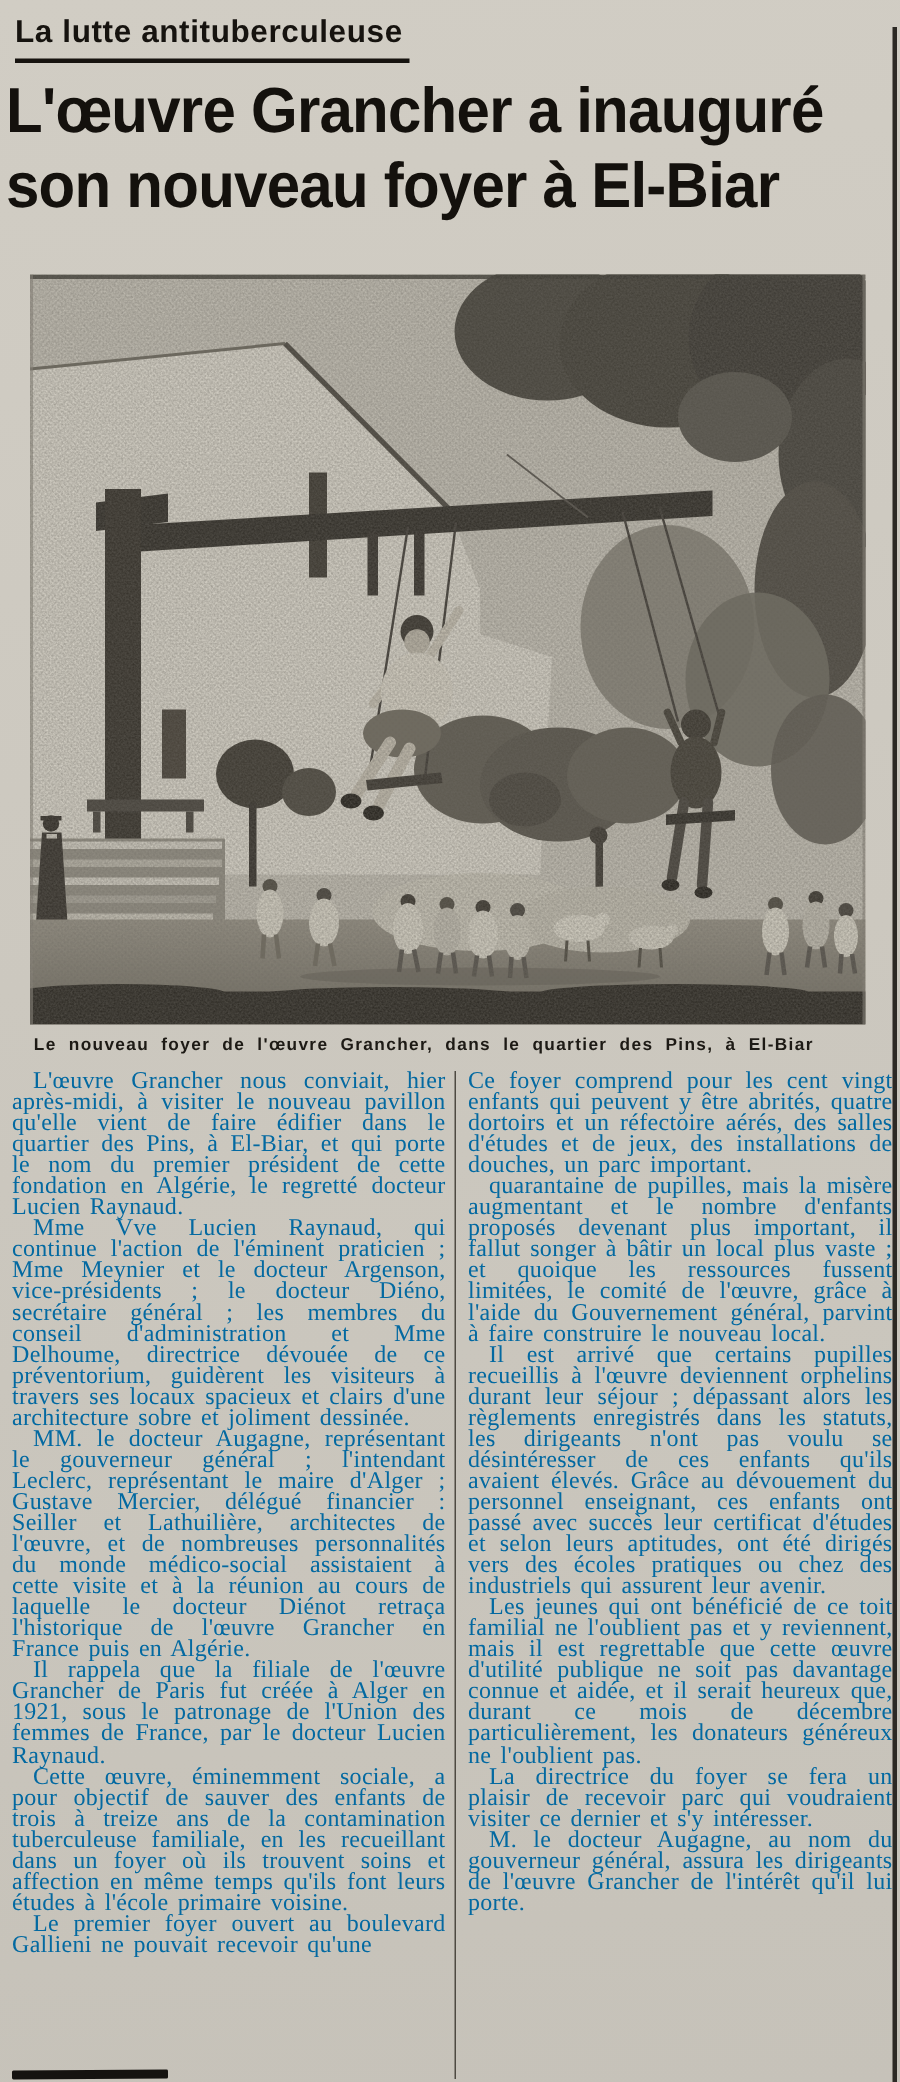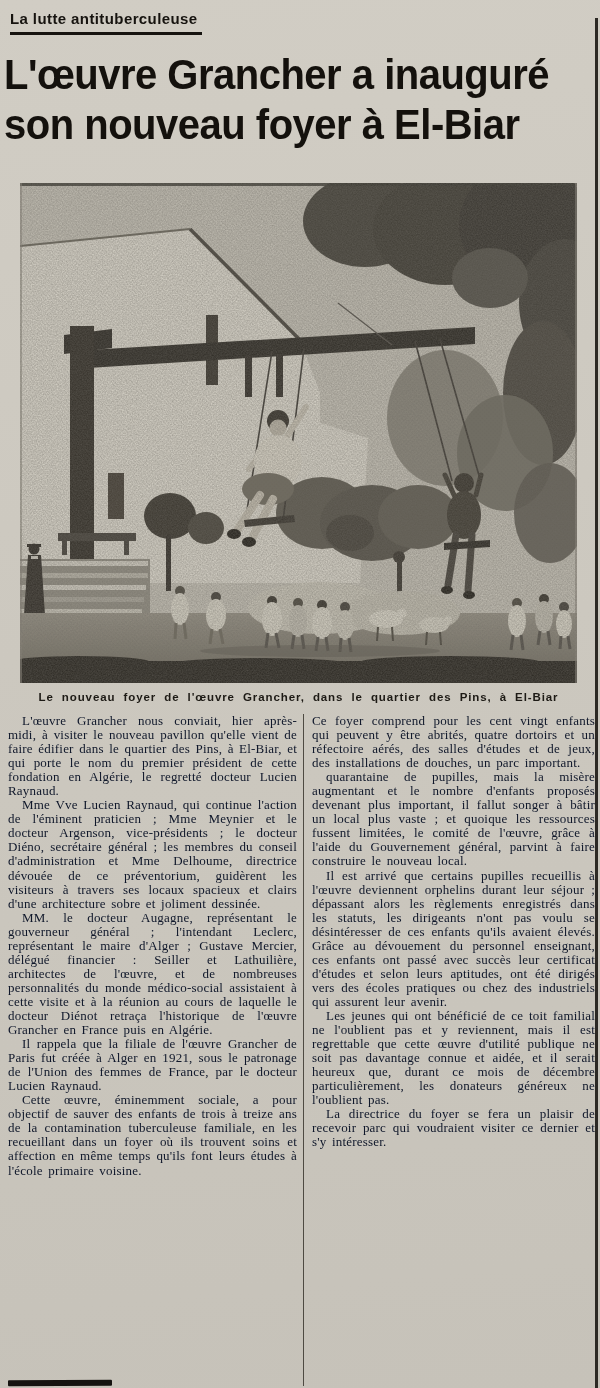--- a/index.html
+++ b/index.html
@@ -4,41 +4,41 @@
 <style>
   html,body{margin:0;padding:0;}
   body{
     width:600px;height:1388px;position:relative;overflow:hidden;
     background:linear-gradient(175deg,#d1cdc4 0%,#cbc7be 55%,#c6c2b9 100%);
     font-family:"Liberation Serif",serif;color:#25211b;
   }
   .kicker{
     position:absolute;left:10px;top:10px;
     font-family:"Liberation Sans",sans-serif;font-weight:bold;
-    font-size:15px;letter-spacing:.4px;color:#16130f;
+    font-size:21px;letter-spacing:.4px;color:#16130f;
     padding:0 4px 5px 0;border-bottom:3.5px solid #16130f;
   }
   .headline{
     position:absolute;left:4px;top:50px;width:594px;
     font-family:"Liberation Sans",sans-serif;font-weight:bold;
     font-size:40px;line-height:1.18;letter-spacing:-.5px;color:#14110d;
     transform:scaleY(1.06);transform-origin:top left;
   }
   .headline .hl-line{white-space:nowrap;}
   .photo-wrap{position:absolute;left:20px;top:183px;width:557px;height:500px;}
   .photo-wrap svg{display:block;width:557px;height:500px;}
   .caption{
-    position:absolute;left:20px;top:691px;width:557px;text-align:center;
+    position:absolute;left:4px;top:691px;width:557px;text-align:center;
     font-family:"Liberation Sans",sans-serif;font-weight:bold;
     font-size:11.5px;letter-spacing:.9px;word-spacing:4px;color:#1d1a15;
   }
   .columns{position:absolute;left:8px;top:714px;width:588px;height:672px;display:flex;overflow:hidden;}
   .col{
-    font-size:13px;line-height:14.05px;text-align:justify;
-    letter-spacing:.2px;word-spacing:2px;color:#0f172a;
+    font-size:16px;line-height:14.05px;text-align:justify;
+    letter-spacing:.2px;word-spacing:2px;color:#0369a1;
   }
   .col-left{width:289px;padding-right:6px;}
   .col-right{width:283px;border-left:1.5px solid #4e4a42;padding-left:8px;}
   .para{margin:0;text-indent:14px;}
   .col-right .para:first-child{text-indent:0;}
   .right-rule{position:absolute;left:595px;top:18px;width:2.5px;height:1370px;background:#2c2924;}
   .bottom-bar{position:absolute;left:8px;top:1380px;width:104px;height:6px;background:#151310;border-radius:1px;transform:rotate(-.4deg);}
 </style>
 </head>
 <body>
@@ -239,24 +239,26 @@
 
 <div class="caption">Le nouveau foyer de l'œuvre Grancher, dans le quartier des Pins, à El-Biar</div>
 
 <div class="columns">
   <div class="col col-left">
       <p class="para">L'œuvre Grancher nous conviait, hier après-midi, à visiter le nouveau pavillon qu'elle vient de faire édifier dans le quartier des Pins, à El-Biar, et qui porte le nom du premier président de cette fondation en Algérie, le regretté docteur Lucien Raynaud.</p>
       <p class="para">Mme Vve Lucien Raynaud, qui continue l'action de l'éminent praticien ; Mme Meynier et le docteur Argenson, vice-présidents ; le docteur Diéno, secrétaire général ; les membres du conseil d'administration et Mme Delhoume, directrice dévouée de ce préventorium, guidèrent les visiteurs à travers ses locaux spacieux et clairs d'une architecture sobre et joliment dessinée.</p>
       <p class="para">MM. le docteur Augagne, représentant le gouverneur général ; l'intendant Leclerc, représentant le maire d'Alger ; Gustave Mercier, délégué financier : Seiller et Lathuilière, architectes de l'œuvre, et de nombreuses personnalités du monde médico-social assistaient à cette visite et à la réunion au cours de laquelle le docteur Diénot retraça l'historique de l'œuvre Grancher en France puis en Algérie.</p>
       <p class="para">Il rappela que la filiale de l'œuvre Grancher de Paris fut créée à Alger en 1921, sous le patronage de l'Union des femmes de France, par le docteur Lucien Raynaud.</p>
       <p class="para">Cette œuvre, éminemment sociale, a pour objectif de sauver des enfants de trois à treize ans de la contamination tuberculeuse familiale, en les recueillant dans un foyer où ils trouvent soins et affection en même temps qu'ils font leurs études à l'école primaire voisine.</p>
+      <p class="para">Le premier foyer ouvert au boulevard Gallieni ne pouvait recevoir qu'une</p>
     </div>
   <div class="col col-right">
       <p class="para">Ce foyer comprend pour les cent vingt enfants qui peuvent y être abrités, quatre dortoirs et un réfectoire aérés, des salles d'études et de jeux, des installations de douches, un parc important.</p>
       <p class="para">quarantaine de pupilles, mais la misère augmentant et le nombre d'enfants proposés devenant plus important, il fallut songer à bâtir un local plus vaste ; et quoique les ressources fussent limitées, le comité de l'œuvre, grâce à l'aide du Gouvernement général, parvint à faire construire le nouveau local.</p>
       <p class="para">Il est arrivé que certains pupilles recueillis à l'œuvre deviennent orphelins durant leur séjour ; dépassant alors les règlements enregistrés dans les statuts, les dirigeants n'ont pas voulu se désintéresser de ces enfants qu'ils avaient élevés. Grâce au dévouement du personnel enseignant, ces enfants ont passé avec succès leur certificat d'études et selon leurs aptitudes, ont été dirigés vers des écoles pratiques ou chez des industriels qui assurent leur avenir.</p>
       <p class="para">Les jeunes qui ont bénéficié de ce toit familial ne l'oublient pas et y reviennent, mais il est regrettable que cette œuvre d'utilité publique ne soit pas davantage connue et aidée, et il serait heureux que, durant ce mois de décembre particulièrement, les donateurs généreux ne l'oublient pas.</p>
       <p class="para">La directrice du foyer se fera un plaisir de recevoir parc qui voudraient visiter ce dernier et s'y intéresser.</p>
+      <p class="para">M. le docteur Augagne, au nom du gouverneur général, assura les dirigeants de l'œuvre Grancher de l'intérêt qu'il lui porte.</p>
     </div>
 </div>
 
 <div class="right-rule"></div>
 <div class="bottom-bar"></div>
 
 </body></html>

